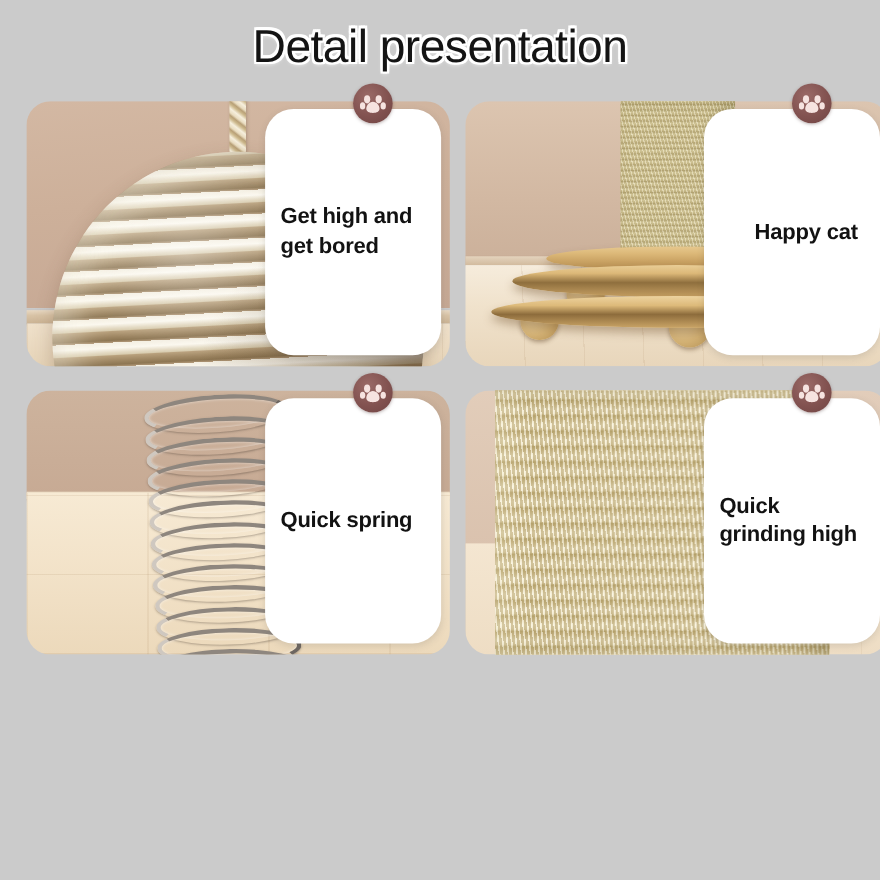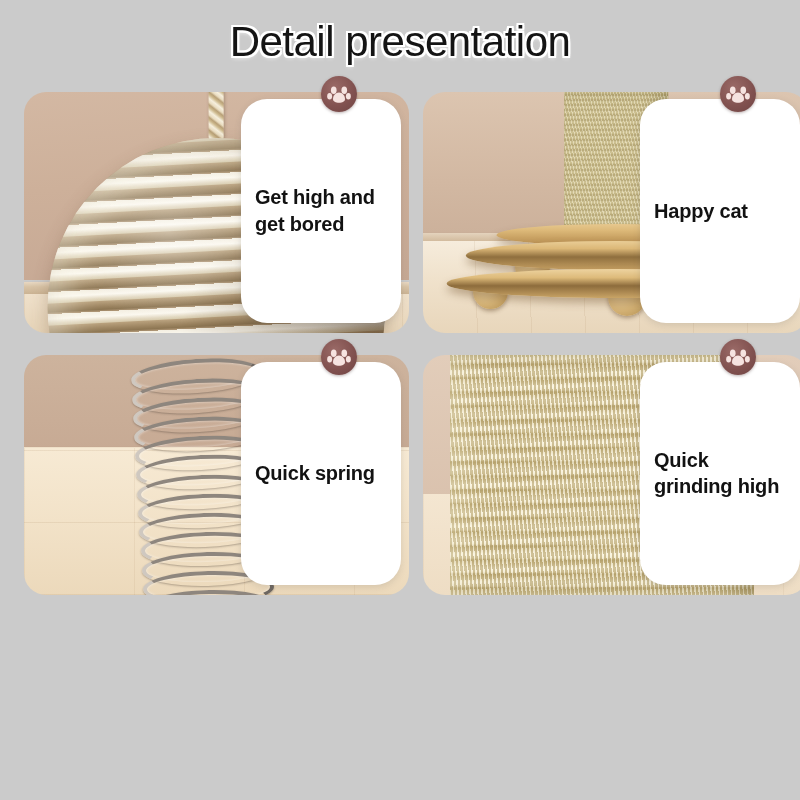--- a/index.html
+++ b/index.html
@@ -274,21 +274,21 @@
     padding: 0 12px 0 14px;
     z-index: 3;
   }
   .card-text {
     font-size: 20px;
     font-weight: bold;
     color: #121212;
     line-height: 1.32;
     letter-spacing: -0.2px;
   }
-  .card-text.center { text-align: left; }
+  .card-text.center { text-align: left; margin-left: 32px; }
 
   
   .paw-badge {
     position: absolute;
     top: -16px;
     right: 52px;
     width: 36px;
     height: 36px;
     border-radius: 50%;
     background: radial-gradient(circle at 38% 32%, #9a6a67 0%, #825250 55%, #6f4443 100%);

